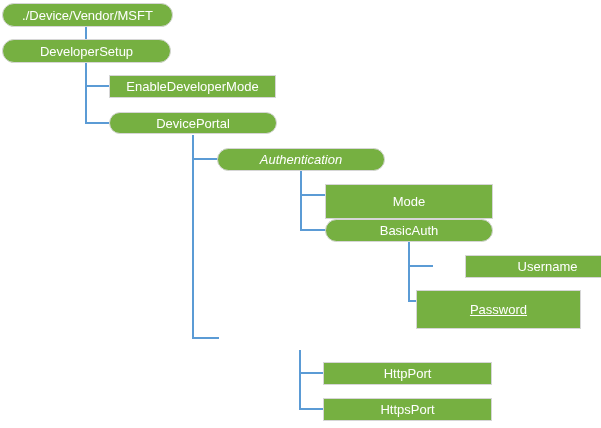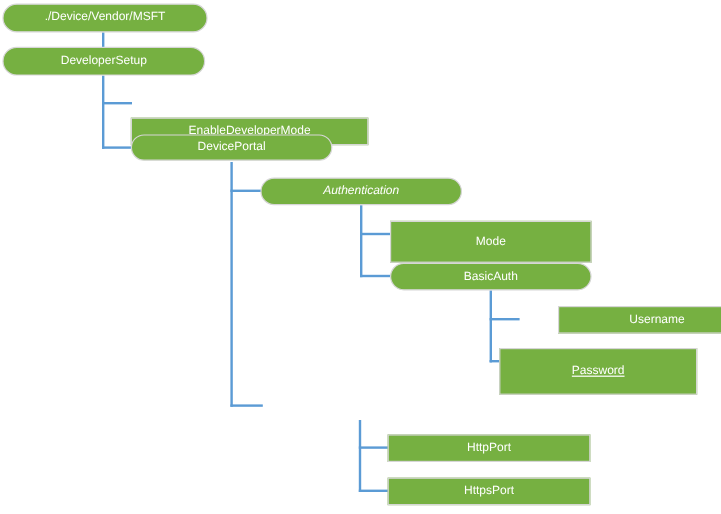--- a/index.html
+++ b/index.html
@@ -14,21 +14,21 @@
     background: #ffffff;
     font-family: "Liberation Sans", "DejaVu Sans", sans-serif;
     overflow: hidden;
   }
   .node {
     position: absolute;
     box-sizing: border-box;
     background: #76b041;
     border: 1px solid #d6d6d6;
     color: #ffffff;
-    font-size: 10px;
+    font-size: 13px;
     line-height: 1;
     display: flex;
     align-items: center;
     justify-content: center;
     white-space: nowrap;
     z-index: 2;
   }
   .pill { border-radius: 12px; }
   .rect { border-radius: 0; }
   .vline {
@@ -66,21 +66,21 @@
   <div class="vline" style="left:408px; top:242px; height:60px;"></div>
   <div class="hline" style="left:408px; top:265px; width:25px;"></div>
   <div class="hline" style="left:408px; top:300px; width:25px;"></div>
 
   <div class="vline" style="left:299px; top:350px; height:60px;"></div>
   <div class="hline" style="left:299px; top:372px; width:25px;"></div>
   <div class="hline" style="left:299px; top:408px; width:25px;"></div>
 
   <div class="node pill" style="left:2px;   top:3px;   width:171px; height:24px;">./Device/Vendor/MSFT</div>
   <div class="node pill" style="left:2px;   top:39px;  width:169px; height:24px;">DeveloperSetup</div>
-  <div class="node rect" style="left:109px; top:75px;  width:198px; height:23px;margin-top:23px;">EnableDeveloperMode</div>
+  <div class="node rect" style="left:109px; top:75px;  width:167px; height:23px;">EnableDeveloperMode</div>
   <div class="node pill" style="left:109px; top:112px; width:168px; height:22px;">DevicePortal</div>
   <div class="node pill" style="left:217px; top:148px; width:168px; height:23px;font-style:italic;">Authentication</div>
   <div class="node rect" style="left:325px; top:184px; width:168px; height:35px;">Mode</div>
   <div class="node pill" style="left:325px; top:219px; width:168px; height:23px;">BasicAuth</div>
   <div class="node rect" style="left:432px; top:255px; width:165px; height:23px;margin-left:33px;">Username</div>
   <div class="node rect" style="left:416px; top:290px; width:165px; height:39px;text-decoration:underline;">Password</div>
   <div class="node rect" style="left:323px; top:362px; width:169px; height:23px;">HttpPort</div>
   <div class="node rect" style="left:323px; top:398px; width:169px; height:23px;">HttpsPort</div>
 
 </div>

